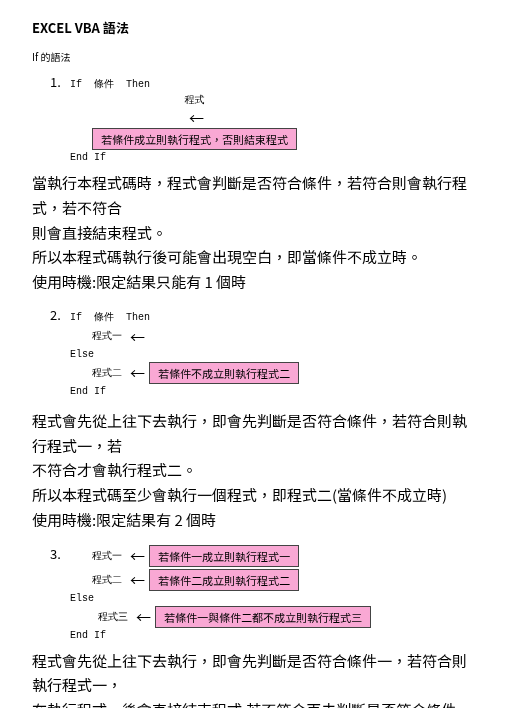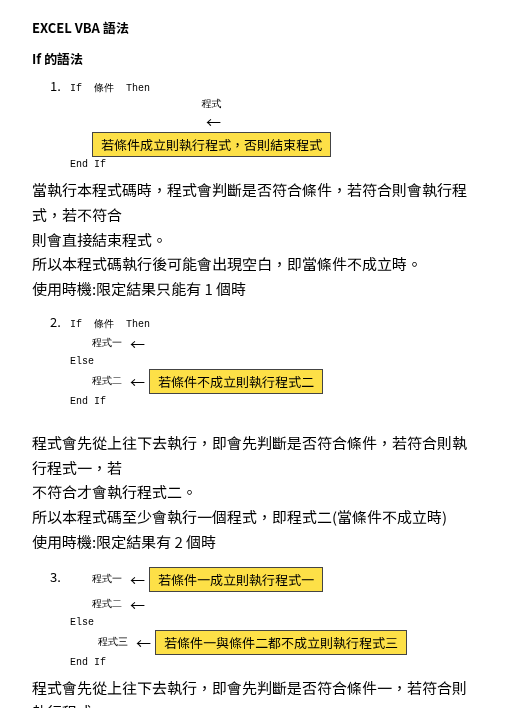--- a/index.html
+++ b/index.html
@@ -12,22 +12,22 @@
       min-height: 708px;
       padding: 18px 32px 18px 32px;
       position: relative;
     }
     .page-title {
       font-weight: bold;
       font-size: 13px;
       margin-bottom: 10px;
     }
     .section-title {
-      font-weight: bold;
-      font-size: 13px;
+      font-weight: normal;
+      font-size: 10px;
       margin-bottom: 8px;
     }
     .code-line {
       display: flex;
       align-items: center;
       margin: 2px 0;
       position: relative;
     }
     .code-text {
       font-size: 10px;
@@ -50,22 +50,22 @@
       margin-left: 18px;
     }
     .arrow-symbol {
       font-size: 15px;
       margin: 0 4px 0 8px;
       color: #000;
     }
     .box-annotation {
       border: 1px solid #444;
       padding: 2px 8px;
-      font-size: 13px;
-      background: #fde047;
+      font-size: 11px;
+      background: #f9a8d4;
       display: inline-block;
     }
     .section-gap {
       margin-top: 12px;
     }
   </style>
 </head>
 <body>
 
 <div class="page-title">EXCEL VBA 語法</div>
@@ -123,41 +123,42 @@
           <span class="code-text">程式二</span>
           <span class="arrow-symbol">←</span>
           <span class="box-annotation">若條件不成立則執行程式二</span>
         </div>
         <div class="code-line">
           <span class="code-text">End If</span>
         </div>
       </div>
     </div>
   </div>
-  <div class="desc-text" style="margin-top:22px;">
+  <div class="desc-text" style="margin-top:10px;">
     程式會先從上往下去執行，即會先判斷是否符合條件，若符合則執行程式一，若<br>
     不符合才會執行程式二。<br>
     所以本程式碼至少會執行一個程式，即程式二(當條件不成立時)<br>
     使用時機:限定結果有 2 個時
   </div>
 </div>
 
 <div class="numbered-item" style="margin-top:4px;">
   <div class="code-section">
     <div style="display:flex; align-items:baseline; margin-bottom:2px;">
       <span class="num">3.</span>
       <div style="margin-left:2px;">
         <div class="code-line" style="margin-left:22px;">
           <span class="code-text">程式一</span>
           <span class="arrow-symbol">←</span>
           <span class="box-annotation">若條件一成立則執行程式一</span>
         </div>
         <div class="code-line" style="margin-left:22px;">
           <span class="code-text">程式二</span>
           <span class="arrow-symbol">←</span>
+          <span class="box-annotation">若條件二成立則執行程式二</span>
         </div>
         <div class="code-line">
           <span class="code-text">Else</span>
         </div>
         <div class="code-line" style="margin-left:28px;">
           <span class="code-text">程式三</span>
           <span class="arrow-symbol">←</span>
           <span class="box-annotation">若條件一與條件二都不成立則執行程式三</span>
         </div>
         <div class="code-line">

